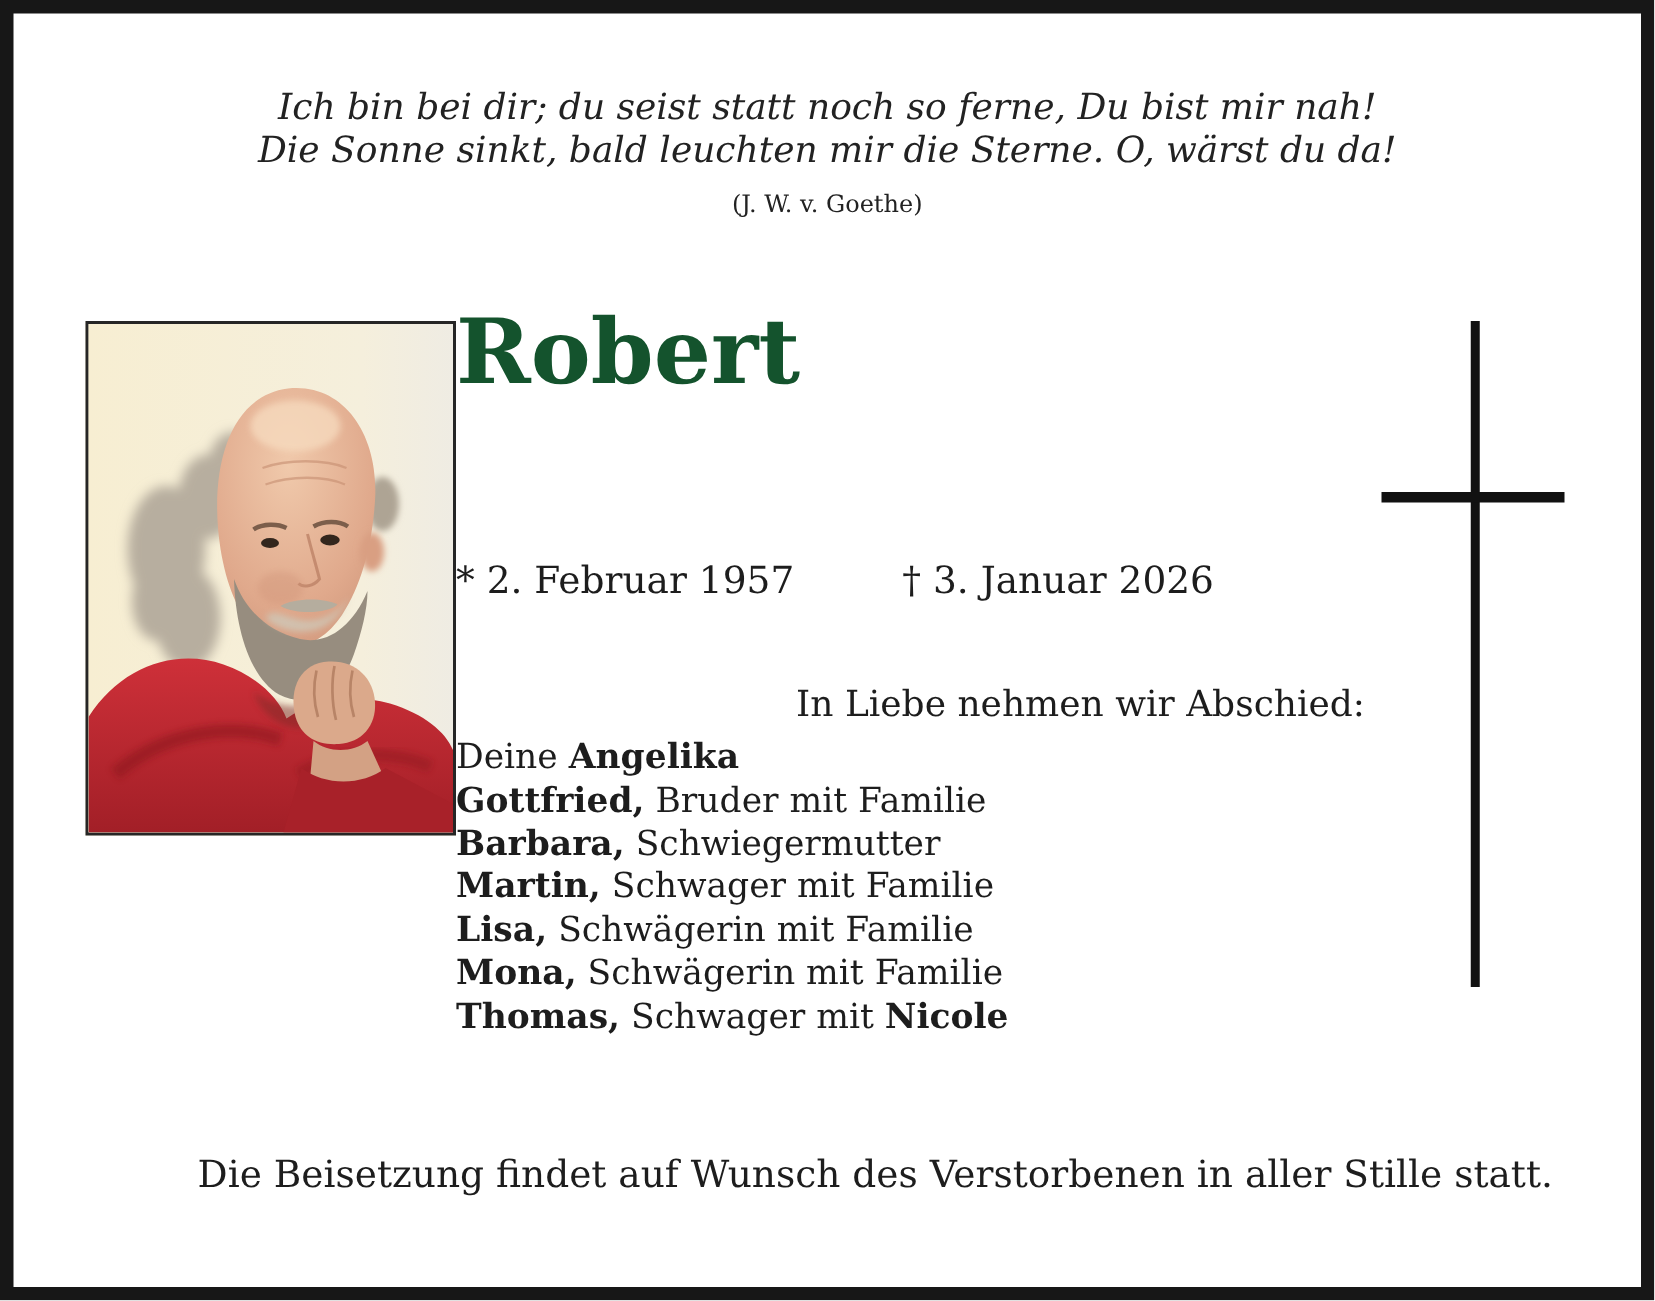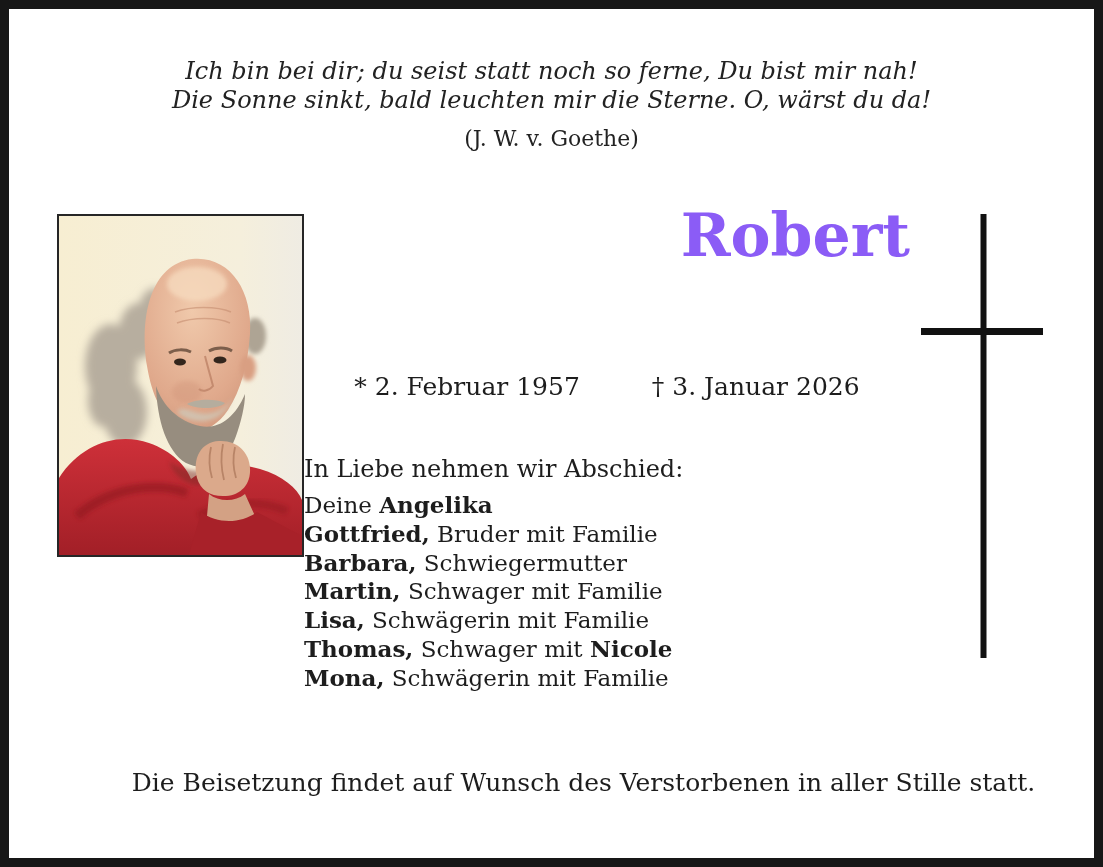--- a/index.html
+++ b/index.html
@@ -26,54 +26,53 @@
     font-style: italic;
     font-size: 24px;
     line-height: 29px;
     color: #222222;
   }
   .quote-attrib {
     position: absolute;
     top: 126px; left: 0; width: 100%;
     text-align: center;
     font-style: normal;
-    font-size: 22px;
+    font-size: 16px;
     color: #222222;
   }
   .photo {
     position: absolute;
     left: 57px; top: 214px;
     width: 247px; height: 343px;
     border: 2px solid #262626;
     box-sizing: border-box;
     background: #f6eed3;
   }
   .photo svg { display: block; width: 100%; height: 100%; }
   .name-block {
     position: absolute;
     top: 194px; left: 304px; width: 606px;
-    text-align: right;
+    text-align: left;
     font-weight: bold;
     font-size: 60px;
     line-height: 82px;
-    color: #8b5cf6;
+    color: #14532d;
   }
   .dates {
     position: absolute;
     top: 372px; left: 304px; width: 606px;
     display: flex;
-    justify-content: center;
     gap: 72px;
     font-size: 25px;
     color: #1d1d1d;
   }
   .farewell-intro {
     position: absolute;
     top: 455px; left: 304px; width: 606px;
-    text-align: left;
+    text-align: right;
     font-size: 24px;
   }
   .mourners {
     position: absolute;
     top: 491px; left: 304px; width: 606px;
     font-size: 23px;
     line-height: 28.8px;
   }
   .mourners .b { font-weight: bold; }
   .closing {
@@ -177,22 +176,22 @@
   </div>
 
   <div class="farewell-intro">In Liebe nehmen wir Abschied:</div>
 
   <div class="mourners">
     <div><span>Deine </span><span class="b">Angelika</span><span></span><span class="b"></span></div>
     <div><span></span><span class="b">Gottfried,</span><span> Bruder mit Familie</span><span class="b"></span></div>
     <div><span></span><span class="b">Barbara,</span><span> Schwiegermutter</span><span class="b"></span></div>
     <div><span></span><span class="b">Martin,</span><span> Schwager mit Familie</span><span class="b"></span></div>
     <div><span></span><span class="b">Lisa,</span><span> Schwägerin mit Familie</span><span class="b"></span></div>
+    <div><span></span><span class="b">Mona,</span><span> Schwägerin mit Familie</span><span class="b"></span></div>
     <div><span></span><span class="b">Thomas,</span><span> Schwager mit </span><span class="b">Nicole</span></div>
-    <div><span></span><span class="b">Mona,</span><span> Schwägerin mit Familie</span><span class="b"></span></div>
   </div>
 
   <div class="closing">Die Beisetzung findet auf Wunsch des Verstorbenen in aller Stille statt.</div>
 
   <div class="cross">
     <svg viewBox="0 0 127 450" preserveAspectRatio="none">
       <line x1="63.5" y1="3" x2="63.5" y2="447" stroke="#111111" stroke-width="6"></line>
       <line x1="1" y1="120.5" x2="123" y2="120.5" stroke="#111111" stroke-width="7"></line>
     </svg>
   </div>

